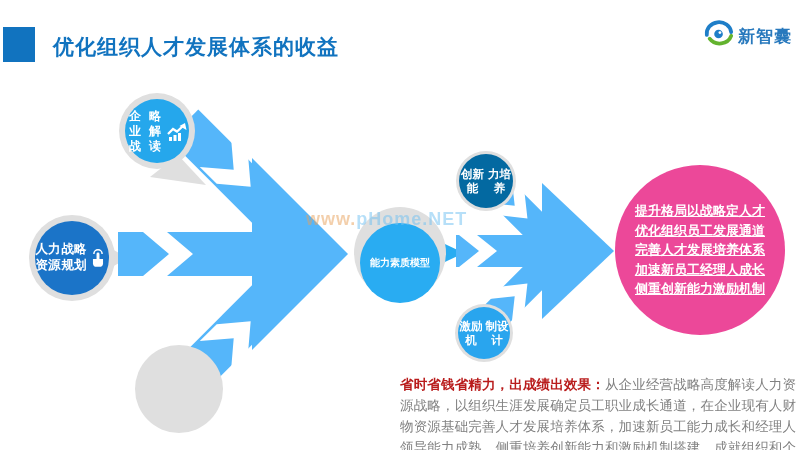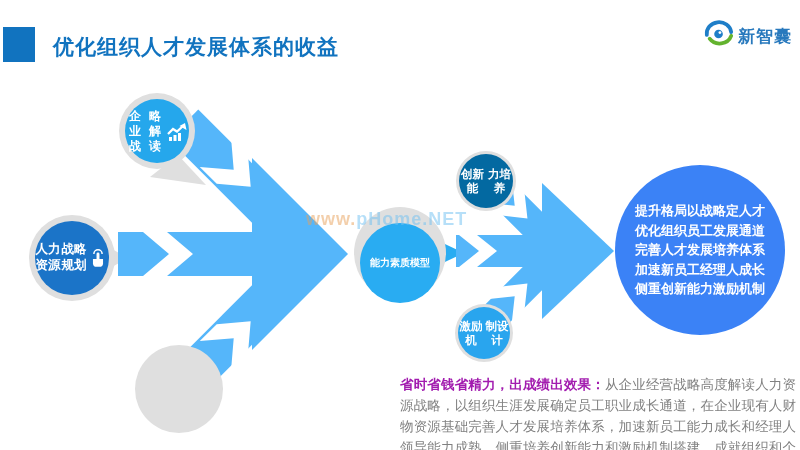--- a/index.html
+++ b/index.html
@@ -26,33 +26,33 @@
   .r-hr{left:29px;top:204px;width:86px;height:86px;}
   .b-career{left:141px;top:340px;width:76px;height:76px;background:#1a3a6e;font-size:12px;}
   .r-career{left:135px;top:334px;width:88px;height:88px;}
   .b-hub{left:360px;top:212px;width:80px;height:80px;background:#29acf2;font-size:10px;}
   .r-hub{left:354px;top:196px;width:92px;height:92px;}
   .b-innovation{left:459px;top:143px;width:54px;height:54px;background:#0369a1;font-size:11.5px;}
   .r-innovation{left:456px;top:140px;width:60px;height:60px;}
   .b-incentive{left:458px;top:296px;width:52px;height:52px;background:#29a5ee;font-size:11.5px;}
   .r-incentive{left:455px;top:293px;width:58px;height:58px;}
 
-  .b-result{left:615px;top:154px;width:170px;height:170px;background:#3b82f6;font-size:13px;z-index:3;
-            display:flex;flex-direction:column;align-items:center;justify-content:center;line-height:1.5;}
+  .b-result{left:615px;top:154px;width:170px;height:170px;background:#ec4899;font-size:13px;z-index:3;
+            display:flex;flex-direction:column;align-items:center;justify-content:center;line-height:1.5;text-decoration:underline;}
   .b-result .ln{white-space:nowrap;}
 
   
   .watermark{position:absolute;left:306px;top:198px;z-index:4;font-size:18px;font-weight:800;letter-spacing:1px;opacity:.5;pointer-events:none;}
   .watermark .wm-a{color:#e8a05a;}
   .watermark .wm-b{color:#6fc0f2;}
 
   
   .summary{position:absolute;left:400px;top:363px;width:396px;z-index:2;font-size:13.5px;line-height:21px;
            color:#808080;text-align:justify;}
-  .summary .lead{color:#a21caf;font-weight:800;}
+  .summary .lead{color:#b91c1c;font-weight:800;}
 </style>
 </head>
 <body>
 
 <div id="stage">
 
   <div class="hd-square"></div>
   <div class="hd-title">优化组织人才发展体系的收益</div>
   <div class="logo">
     <span>

